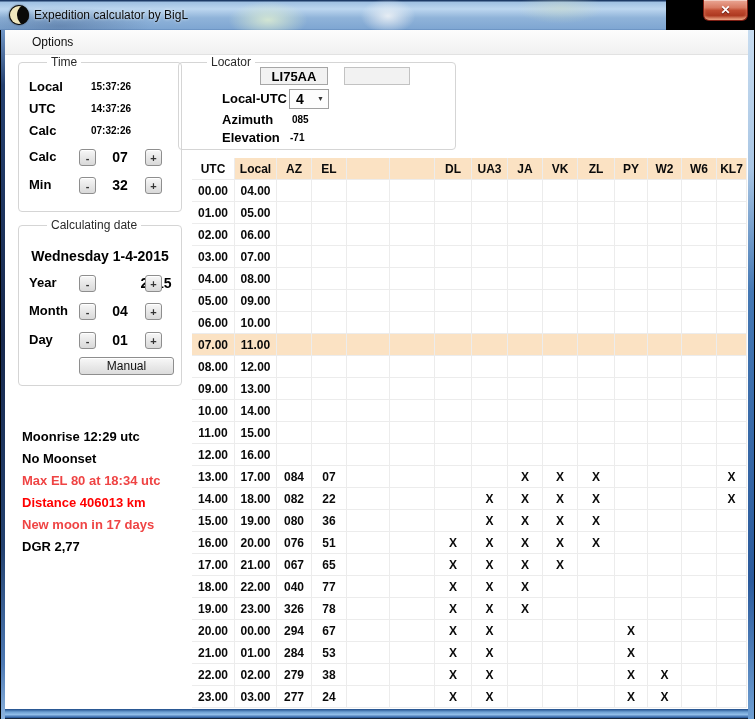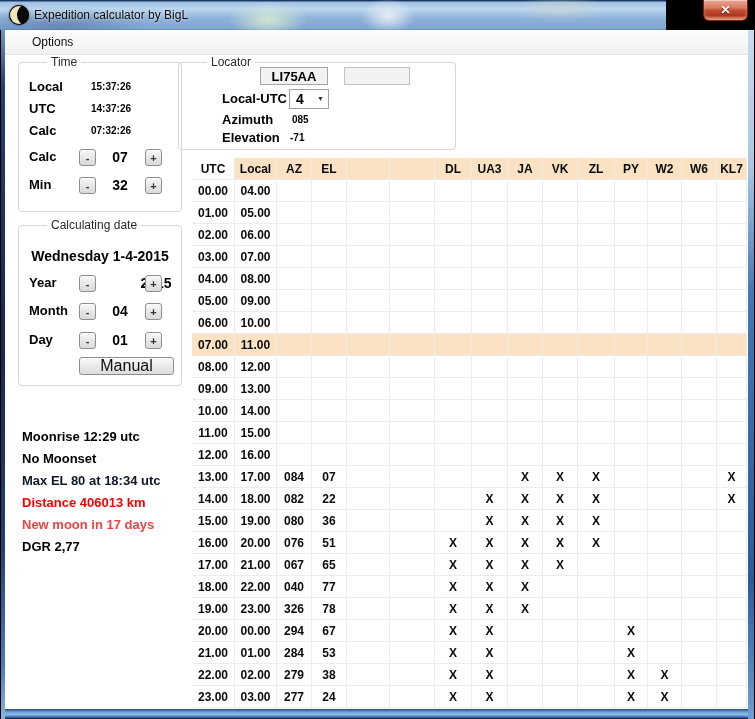--- a/index.html
+++ b/index.html
@@ -54,21 +54,21 @@
   .stepper-val{position:absolute;width:46px;text-align:center;font-weight:bold;font-size:14px;height:18px;line-height:18px;}
 
   .textbox{position:absolute;border:1px solid #a6a6a6;background:#f2f2f2;box-sizing:border-box;
     font-weight:bold;font-size:13px;text-align:center;line-height:17px;color:#000;}
   .dropdown{position:absolute;border:1px solid #a0a0a0;background:#fdfdfd;box-sizing:border-box;}
   .dropdown .dd-val{position:absolute;left:6px;top:0;font-weight:bold;font-size:14px;line-height:18px;}
   .dropdown .dd-arrow{position:absolute;right:4px;top:5px;font-size:7px;color:#333;}
 
   .push-btn{position:absolute;border:1px solid #8e8e8e;border-radius:3px;box-sizing:border-box;
     background:linear-gradient(#f8f8f8,#ebebeb 45%,#dcdcdc);display:flex;align-items:center;justify-content:center;
-    font-size:16px;color:#111;box-shadow:inset 0 1px 0 #fff;}
+    font-size:12px;color:#111;box-shadow:inset 0 1px 0 #fff;}
 
   .date-banner{position:absolute;left:0;width:100%;text-align:center;font-weight:bold;font-size:14px;}
 
   #info-block{position:absolute;left:17px;top:371px;width:190px;}
   .info-line{height:22px;line-height:22px;font-weight:bold;font-size:13px;white-space:nowrap;}
 
   
   #moon-table{position:absolute;left:187px;top:103px;width:555px;}
   .trow{display:grid;grid-template-columns:43px 42px 35px 35px 43px 45px 37px 36px 35px 35px 37px 33px 34px 35px 30px;height:22px;}
   .cell{border-right:1px solid #ececec;border-bottom:1px solid #ececec;box-sizing:border-box;
@@ -178,21 +178,21 @@
       <div class="stepper-btn" style="left:126px;top:106px;">
           <span>+</span>
         </div>
 
       <div class="push-btn" style="left:60px;top:131px;width:95px;height:18px;">Manual</div>
     </div>
 
     <div id="info-block">
         <div class="info-line" style="color: rgb(0, 0, 0);">Moonrise 12:29 utc</div>
         <div class="info-line" style="color: rgb(0, 0, 0);">No Moonset</div>
-        <div class="info-line" style="color: #0f172a;">Max EL 80 at 18:34 utc</div>
+        <div class="info-line" style="color: #ef4444;">Max EL 80 at 18:34 utc</div>
         <div class="info-line" style="color: rgb(255, 0, 0);">Distance 406013 km</div>
         <div class="info-line" style="color: #ef4444;">New moon in 17 days</div>
         <div class="info-line" style="color: rgb(0, 0, 0);">DGR 2,77</div>
       </div>
 
     <div id="moon-table">
         <div class="trow">
           <div class="cell th th-first">UTC</div>
           <div class="cell th">Local</div>
           <div class="cell th">AZ</div>

